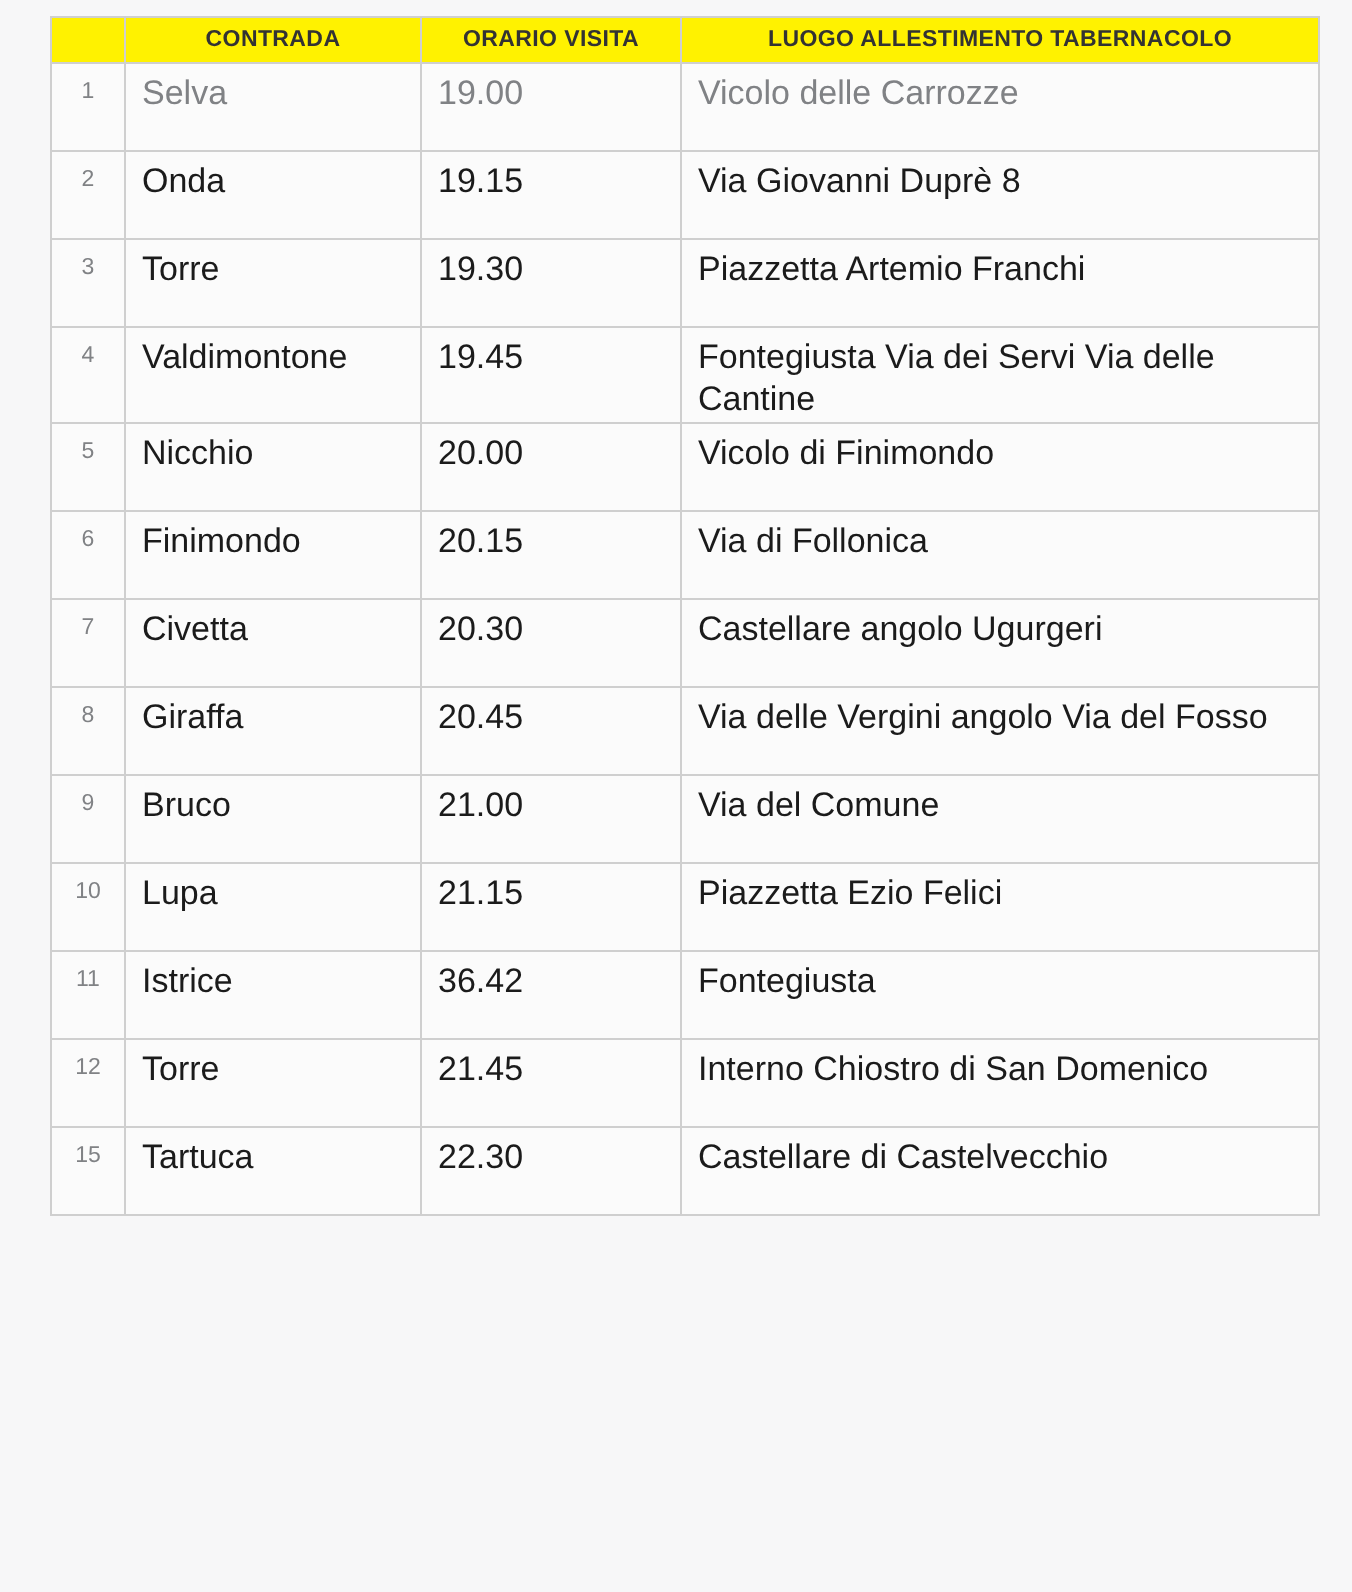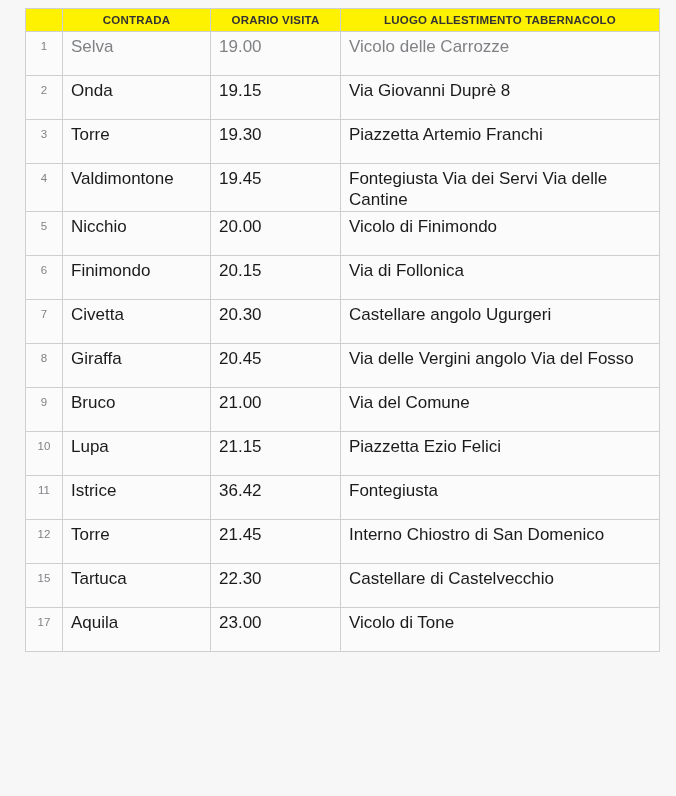--- a/index.html
+++ b/index.html
@@ -158,21 +158,15 @@
     <td class="contrada">Torre</td>
     <td class="orario">21.45</td>
     <td class="luogo">Interno Chiostro di San Domenico</td>
   </tr>
         <tr>
     <td class="num">15</td>
     <td class="contrada">Tartuca</td>
     <td class="orario">22.30</td>
     <td class="luogo">Castellare di Castelvecchio</td>
   </tr>
-        <tr>
-    <td class="num">17</td>
-    <td class="contrada">Aquila</td>
-    <td class="orario">23.00</td>
-    <td class="luogo">Vicolo di Tone</td>
-  </tr>
       </tbody>
   </table>
 </div>
 
 </body></html>

